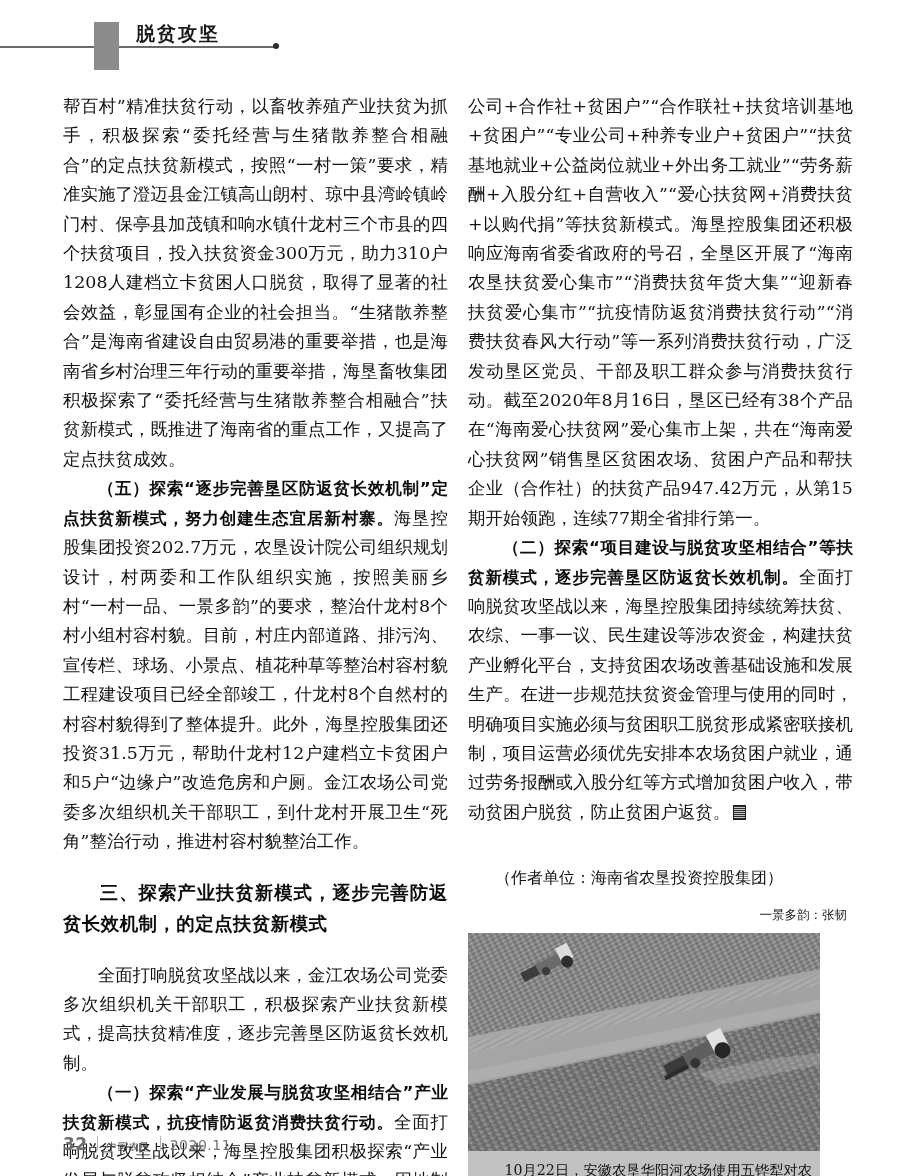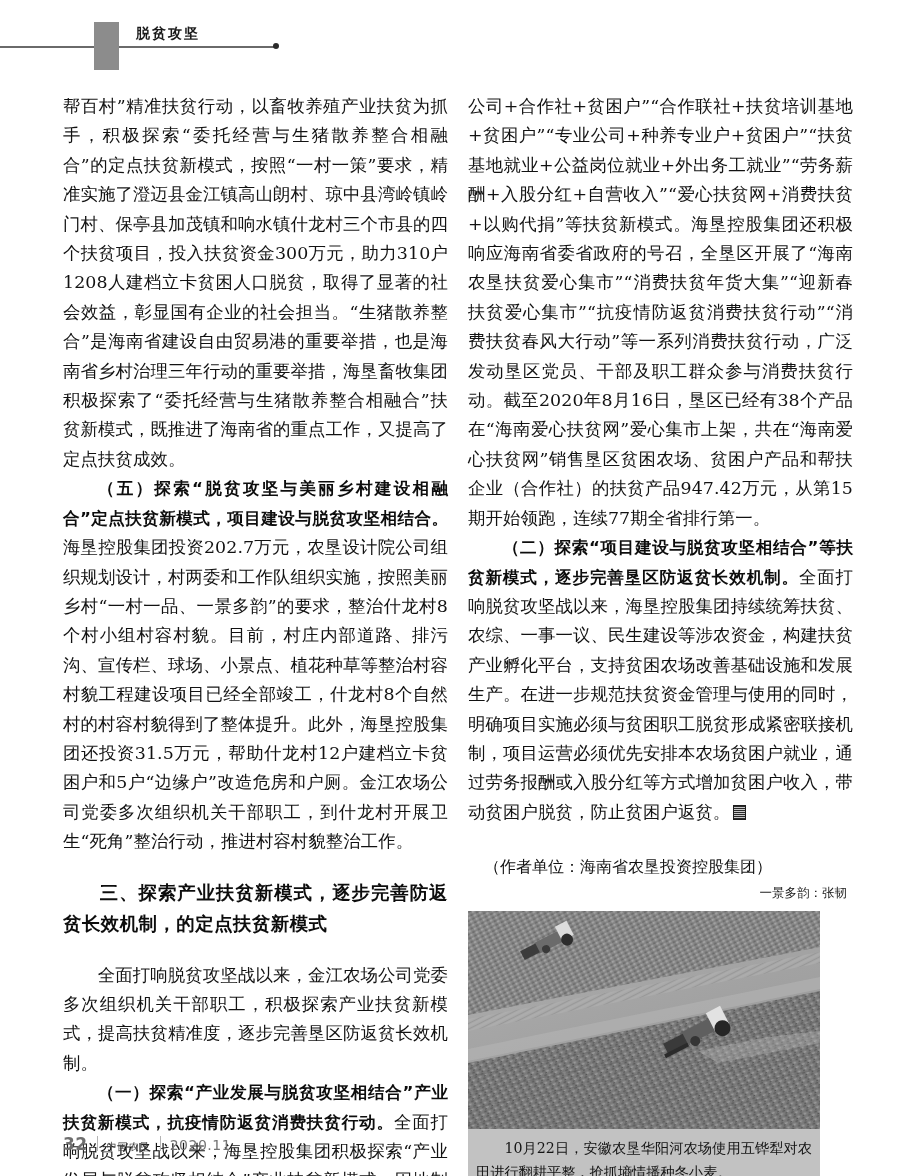--- a/index.html
+++ b/index.html
@@ -52,21 +52,21 @@
     width: 25px;
     height: 48px;
     background: #8c8c8c;
   }
   .runhead-title {
     position: absolute;
     left: 136px;
     top: 20px;
     font-family: "DejaVu Sans", "Liberation Sans", sans-serif;
     font-weight: bold;
-    font-size: 14px;
+    font-size: 19px;
     letter-spacing: 2px;
     color: #1a1a1a;
     line-height: 26px;
     white-space: nowrap;
   }
 
   
   .columns {
     position: absolute;
     left: 0;
@@ -128,21 +128,21 @@
     vertical-align: -2px;
     background:
       repeating-linear-gradient(0deg, #2a2a2a 0 1px, #c9c9c9 1px 2px),
       #555;
     border: 1px solid #1d1d1d;
     box-sizing: border-box;
   }
 
   
   .affil {
-    margin: 0;
+    margin: 11px;
     font-family: "DejaVu Serif", "Liberation Serif", serif;
     font-size: 16px;
     line-height: 28px;
     color: #121212;
     text-indent: 1em;
   }
   .editor {
     margin: 0;
     font-family: "DejaVu Serif", "Liberation Serif", serif;
     font-size: 12.5px;
@@ -234,21 +234,21 @@
 
   <div class="columns">
 
     <div class="col col-left">
 
       <p class="body">
         <span>帮百村”精准扶贫行动，以畜牧养殖产业扶贫为抓手，积极探索“委托经营与生猪散养整合相融合”的定点扶贫新模式，按照“一村一策”要求，精准实施了澄迈县金江镇高山朗村、琼中县湾岭镇岭门村、保亭县加茂镇和响水镇什龙村三个市县的四个扶贫项目，投入扶贫资金300万元，助力310户1208人建档立卡贫困人口脱贫，取得了显著的社会效益，彰显国有企业的社会担当。“生猪散养整合”是海南省建设自由贸易港的重要举措，也是海南省乡村治理三年行动的重要举措，海垦畜牧集团积极探索了“委托经营与生猪散养整合相融合”扶贫新模式，既推进了海南省的重点工作，又提高了定点扶贫成效。</span>
       </p>
 
       <p class="body indent">
-        <span class="lead">（五）探索“脱贫攻坚与美丽乡村建设相融合”定点扶贫新模式，项目建设与脱贫攻坚相结合。</span><span>海垦控股集团投资202.7万元，农垦设计院公司组织规划设计，村两委和工作队组织实施，按照美丽乡村“一村一品、一景多韵”的要求，整治什龙村8个村小组村容村貌。目前，村庄内部道路、排污沟、宣传栏、球场、小景点、植花种草等整治村容村貌工程建设项目已经全部竣工，什龙村8个自然村的村容村貌得到了整体提升。此外，海垦控股集团还投资31.5万元，帮助什龙村12户建档立卡贫困户和5户“边缘户”改造危房和户厕。金江农场公司党委多次组织机关干部职工，到什龙村开展卫生“死角”整治行动，推进村容村貌整治工作。</span>
+        <span class="lead">（五）探索“逐步完善垦区防返贫长效机制”定点扶贫新模式，努力创建生态宜居新村寨。</span><span>海垦控股集团投资202.7万元，农垦设计院公司组织规划设计，村两委和工作队组织实施，按照美丽乡村“一村一品、一景多韵”的要求，整治什龙村8个村小组村容村貌。目前，村庄内部道路、排污沟、宣传栏、球场、小景点、植花种草等整治村容村貌工程建设项目已经全部竣工，什龙村8个自然村的村容村貌得到了整体提升。此外，海垦控股集团还投资31.5万元，帮助什龙村12户建档立卡贫困户和5户“边缘户”改造危房和户厕。金江农场公司党委多次组织机关干部职工，到什龙村开展卫生“死角”整治行动，推进村容村貌整治工作。</span>
       </p>
 
       <div class="gap-before-heading"></div>
 
       <h2 class="section">三、探索产业扶贫新模式，逐步完善防返贫长效机制，的定点扶贫新模式</h2>
 
       <div class="gap-after-heading"></div>
 
       <p class="body indent">
         <span>全面打响脱贫攻坚战以来，金江农场公司党委多次组织机关干部职工，积极探索产业扶贫新模式，提高扶贫精准度，逐步完善垦区防返贫长效机制。</span>

